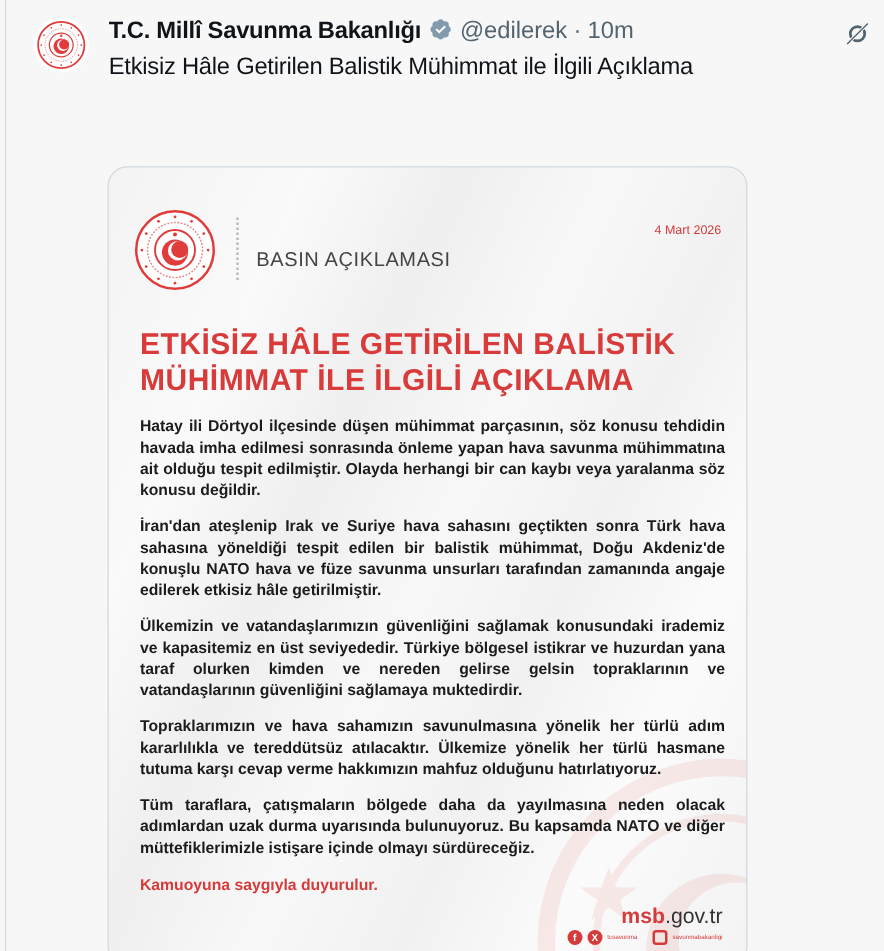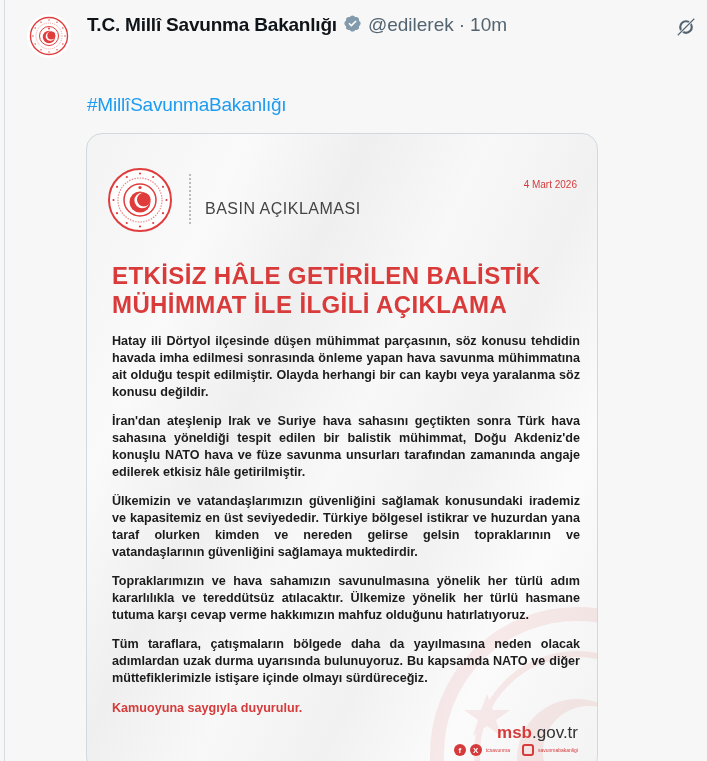--- a/index.html
+++ b/index.html
@@ -141,21 +141,21 @@
   </div>
 
   <div class="grok">
     <svg width="22" height="22" viewBox="0 0 24 24">
       <circle cx="12" cy="12" r="6.3" fill="none" stroke="#536471" stroke-width="2.4"></circle>
       <line x1="2.5" y1="21.5" x2="21.5" y2="2.5" stroke="#f7f7f7" stroke-width="3"></line>
       <line x1="3" y1="21" x2="21" y2="3" stroke="#536471" stroke-width="1.2"></line>
     </svg>
   </div>
 
-  <a class="hashtag">#MillîSavunmaBakanlığı</a>
+  <div class="tweet-text">Etkisiz Hâle Getirilen Balistik Mühimmat ile İlgili Açıklama</div>
 
   <div class="media-card">
 
     <svg class="watermark" viewBox="0 0 300 300">
       <circle cx="150" cy="150" r="140" fill="none" stroke="#d63b3b" stroke-width="14"></circle>
       <circle cx="150" cy="150" r="100" fill="none" stroke="#d63b3b" stroke-width="6"></circle>
       <circle cx="150" cy="155" r="60" fill="#d63b3b"></circle>
       <circle cx="162" cy="148" r="46" fill="#fff"></circle>
       <polygon points="60,90 66,106 83,106 69,116 74,132 60,122 46,132 51,116 37,106 54,106" fill="#d63b3b"></polygon>
     </svg>

